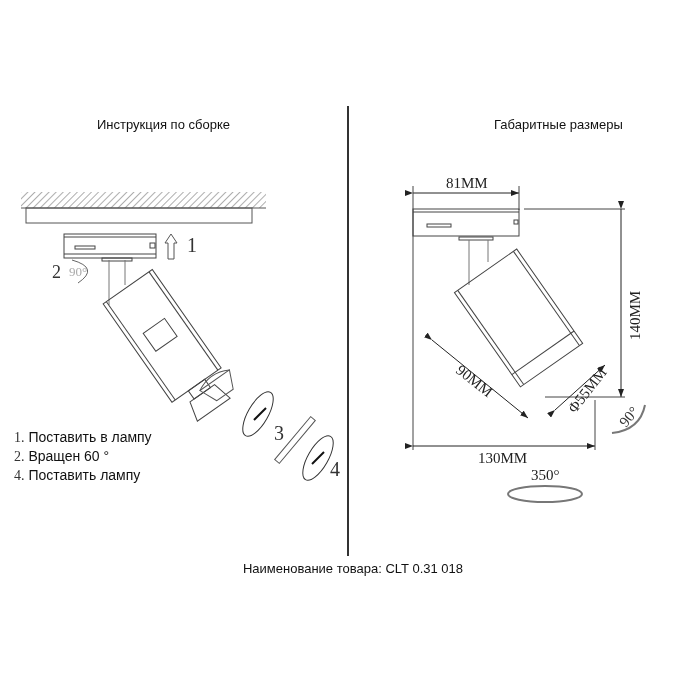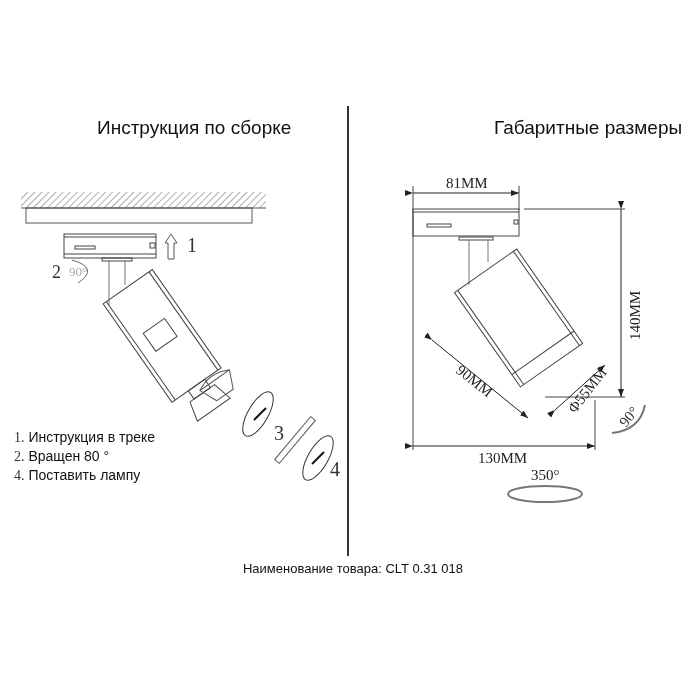--- a/index.html
+++ b/index.html
@@ -1,18 +1,18 @@
 <!DOCTYPE html>
 <html><head>
 <meta charset="utf-8">
 <style>
   html,body{margin:0;padding:0;background:#fff;}
   body{width:690px;height:690px;position:relative;overflow:hidden;font-family:"Liberation Sans",sans-serif;color:#111;}
   .abs{position:absolute;}
-  .title{font-size:19px;white-space:nowrap;}
+  .title{font-size:13px;white-space:nowrap;}
   .steps{left:14px;top:428px;font-size:14px;line-height:18px;}
   .steps div{white-space:nowrap;}
   .steps .num{font-family:"Liberation Serif",serif;color:#333;}
   .footer{left:0;width:690px;top:561px;text-align:center;font-size:13px;margin-left:8px;}
   svg text{font-family:"Liberation Serif",serif;}
 </style>
 </head>
 <body>
 
 <div class="abs title" style="left:97px;top:117px;">Инструкция по сборке</div>
@@ -74,22 +74,22 @@
 
   <g transform="translate(295,440) rotate(40)" stroke="#555" fill="none">
     <rect x="-3" y="-28" width="6" height="56"></rect>
   </g>
   <ellipse cx="318" cy="458" rx="10" ry="25" transform="rotate(30 318 458)" stroke="#333" fill="none"></ellipse>
   <line x1="312" y1="464" x2="324" y2="452" stroke="#111" stroke-width="2"></line>
   <text x="330" y="476" font-size="20" fill="#333">4</text>
 </svg>
 
 <div class="abs steps">
-  <div><span class="num">1.</span> <span>Инструкция в треке</span></div>
-  <div><span class="num">2.</span> <span>Вращен 80 °</span></div>
+  <div><span class="num">1.</span> <span>Поставить в лампу</span></div>
+  <div><span class="num">2.</span> <span>Вращен 60 °</span></div>
   <div><span class="num">4.</span> <span>Поставить лампу</span></div>
 </div>
 
 <svg class="abs" style="left:350px;top:160px;" width="340" height="360" viewBox="350 160 340 360">
   <defs>
     <marker id="ar" markerWidth="8" markerHeight="6" refX="8" refY="3" orient="auto">
         <path d="M0 0 L8 3 L0 6 Z" fill="#222"></path>
       </marker>
   </defs>
 

